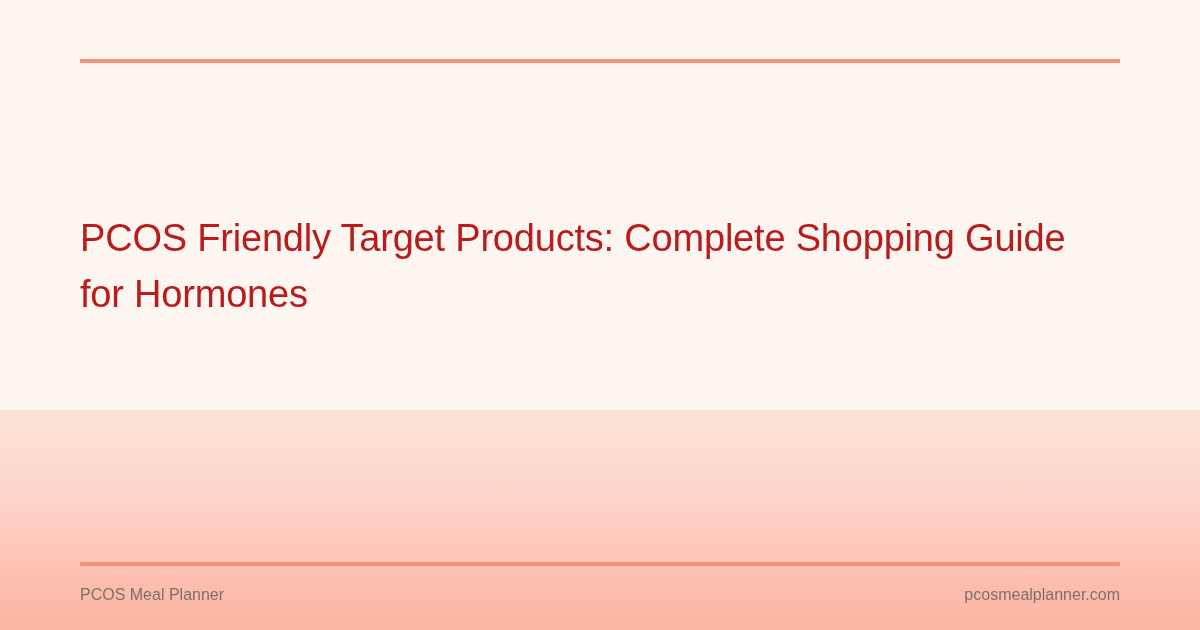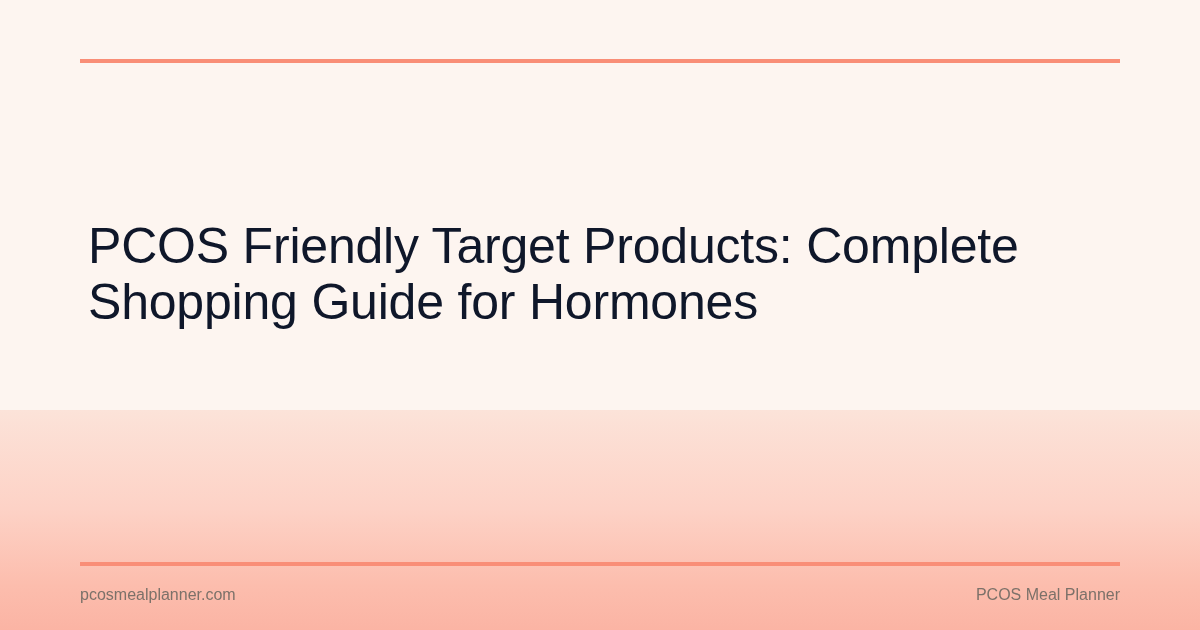--- a/index.html
+++ b/index.html
@@ -46,26 +46,26 @@
 
   
   .title-block {
     position: absolute;
     left: 80px;
     top: 210px;
     width: 1000px;
   }
 
   .title {
-    margin: 8px;
+    margin: 0;
     font-family: "Liberation Sans", sans-serif;
-    font-size: 50px;
+    font-size: 38px;
     line-height: 56px;
     font-weight: 400;
-    color: #0f172a;
+    color: #b91c1c;
     letter-spacing: -0.2px;
     white-space: pre-line;
   }
 
   
   .footer {
     position: absolute;
     left: 80px;
     top: 581px;
     width: 1040px;
@@ -97,17 +97,17 @@
 
   <div class="rule rule-top"></div>
 
   <div class="title-block">
     <h1 class="title">PCOS Friendly Target Products: Complete Shopping Guide for Hormones</h1>
   </div>
 
   <div class="rule rule-footer"></div>
 
   <div class="footer">
+    <span class="footer-text footer-brand">PCOS Meal Planner</span>
     <span class="footer-text footer-site">pcosmealplanner.com</span>
-    <span class="footer-text footer-brand">PCOS Meal Planner</span>
   </div>
 
 </div>
 
 </body></html>

